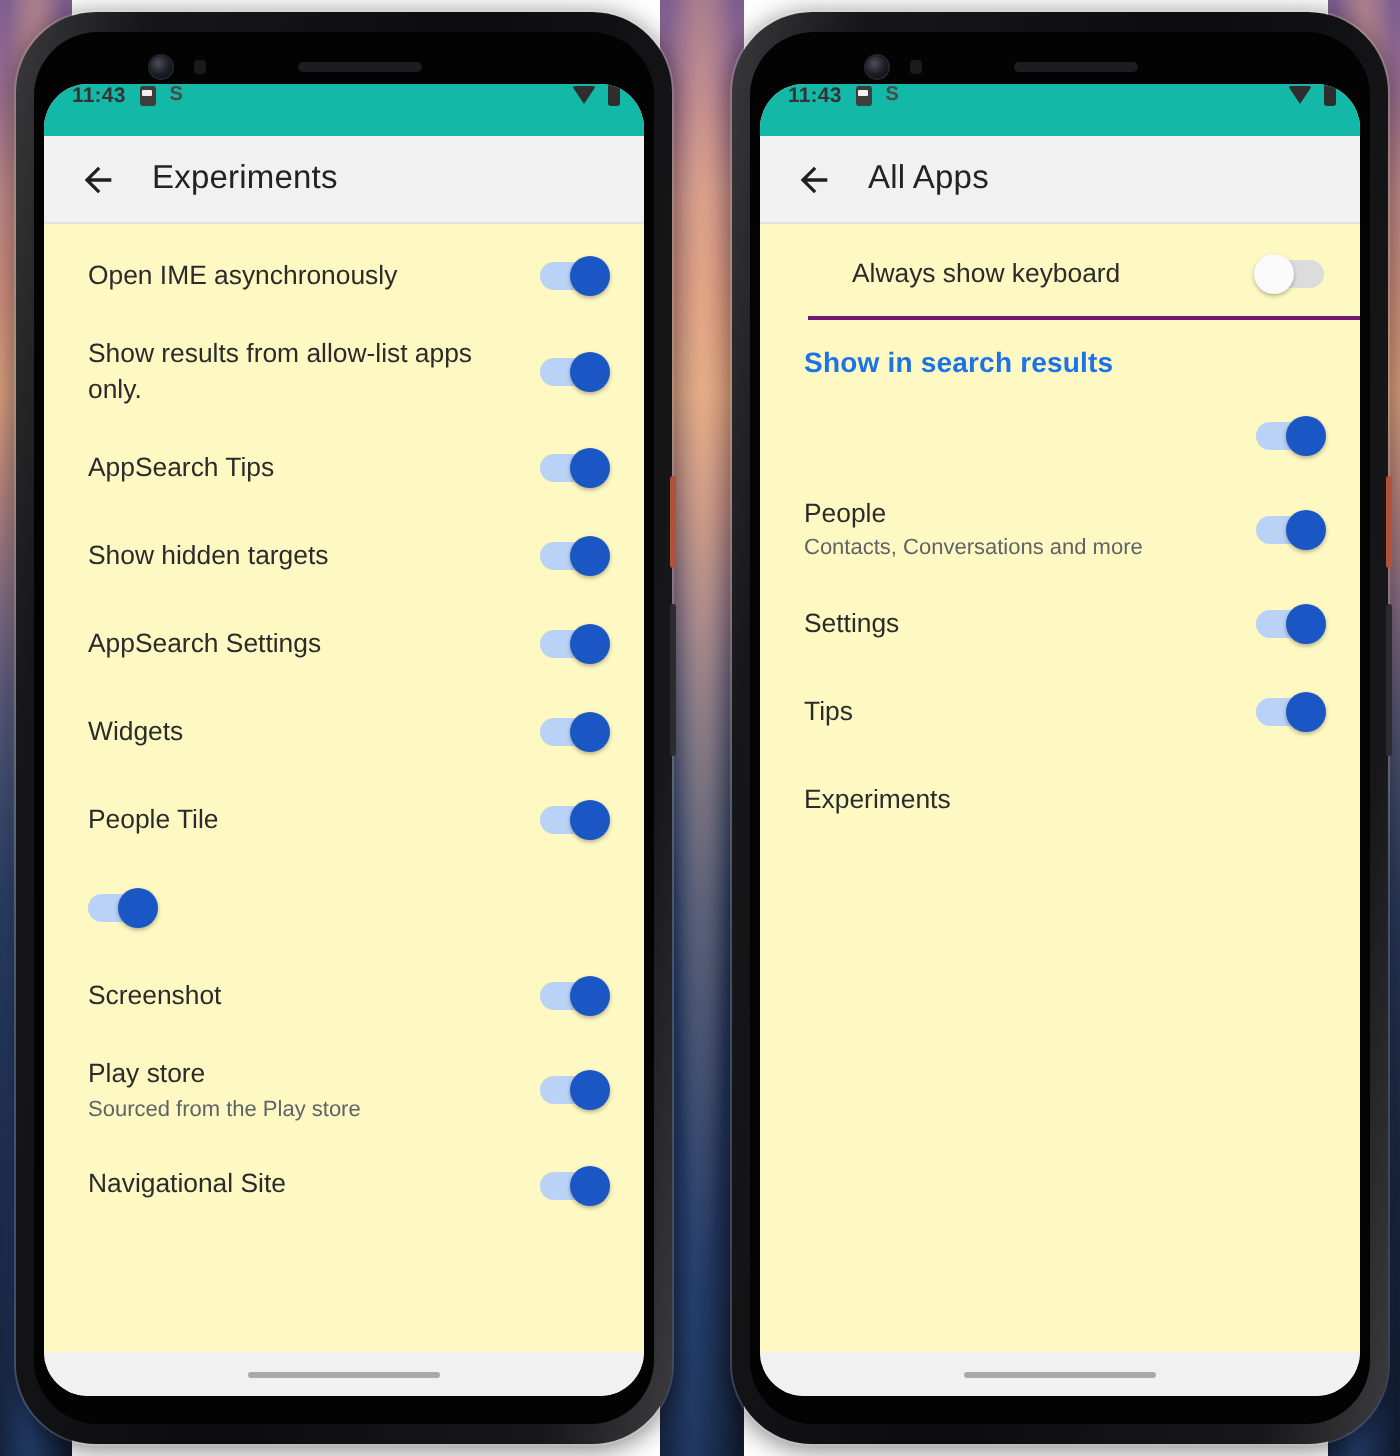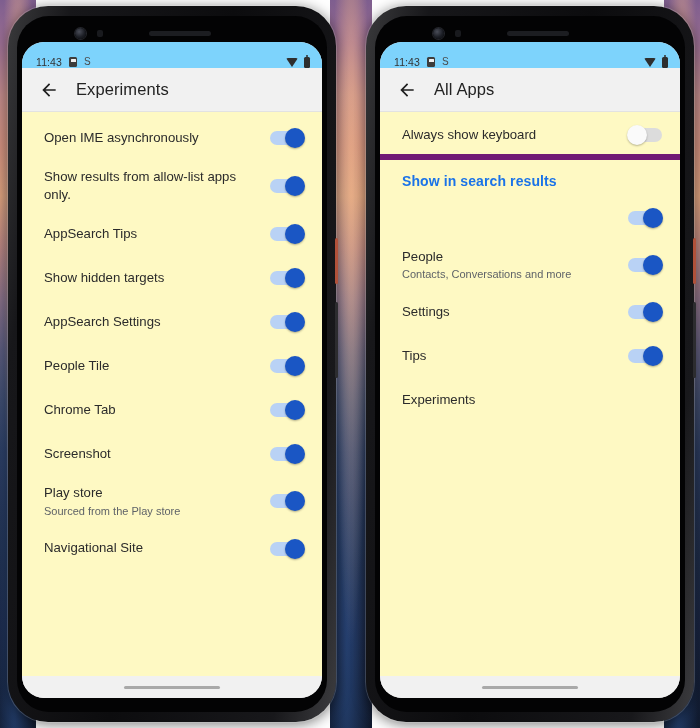--- a/index.html
+++ b/index.html
@@ -143,25 +143,26 @@
     overflow: hidden;
     display: flex;
     flex-direction: column;
   }
 
   
   .status-bar {
     height: 26px;
     flex: 0 0 26px;
     display: flex;
-    align-items: flex-end;
+    align-items: flex-start;
     padding: 0 12px 0 14px;
-    background: #7dd3fc;
+    background: #14b8a6;
     font-size: 10px;
     color: #3c3c3c;
+    font-weight: bold;
   }
   .status-left { display: flex; align-items: center; gap: 7px; }
   .status-clock { font-size: 10.5px; letter-spacing: .1px; color:#343434; }
   .status-right { margin-left: auto; display: flex; align-items: center; gap: 6px; }
 
   .icon-sim {
     width: 8px; height: 10px;
     background: #3d3d3d;
     border-radius: 1.5px;
     position: relative;
@@ -233,21 +234,21 @@
     color: #2b2b2b;
     line-height: 1.38;
   }
   .row-sub {
     font-size: 11px;
     color: #5f6368;
     line-height: 1.35;
     margin-top: 1px;
   }
 
-  .row-divider-below { border-bottom: 6px solid #701a75; }
+  .row-divider-below { border-bottom: 2px solid #701a75; margin-left: 24px; }
 
   .section-header {
     padding: 13px 22px 7px 22px;
     font-size: 14px;
     font-weight: bold;
     color: #1a73e8;
     letter-spacing: .1px;
   }
 
   
@@ -389,35 +390,41 @@
           <div class="row">
             <div class="row-texts">
               <div class="row-title">AppSearch Settings</div>
             </div>
             <div class="switch">
               <span class="track"></span>
               <span class="thumb"></span>
             </div>
           </div>
 
+          <div class="row">
+            <div class="row-texts">
+              <div class="row-title">Widgets</div>
+            </div>
+            <div class="switch">
+              <span class="track"></span>
+              <span class="thumb"></span>
+            </div>
+          </div>
 
           <div class="row">
             <div class="row-texts">
               <div class="row-title">People Tile</div>
             </div>
             <div class="switch">
               <span class="track"></span>
               <span class="thumb"></span>
             </div>
           </div>
 
           <div class="row">
-            <div class="row-texts">
-              <div class="row-title">Chrome Tab</div>
-            </div>
             <div class="switch">
               <span class="track"></span>
               <span class="thumb"></span>
             </div>
           </div>
 
           <div class="row">
             <div class="row-texts">
               <div class="row-title">Screenshot</div>
             </div>

